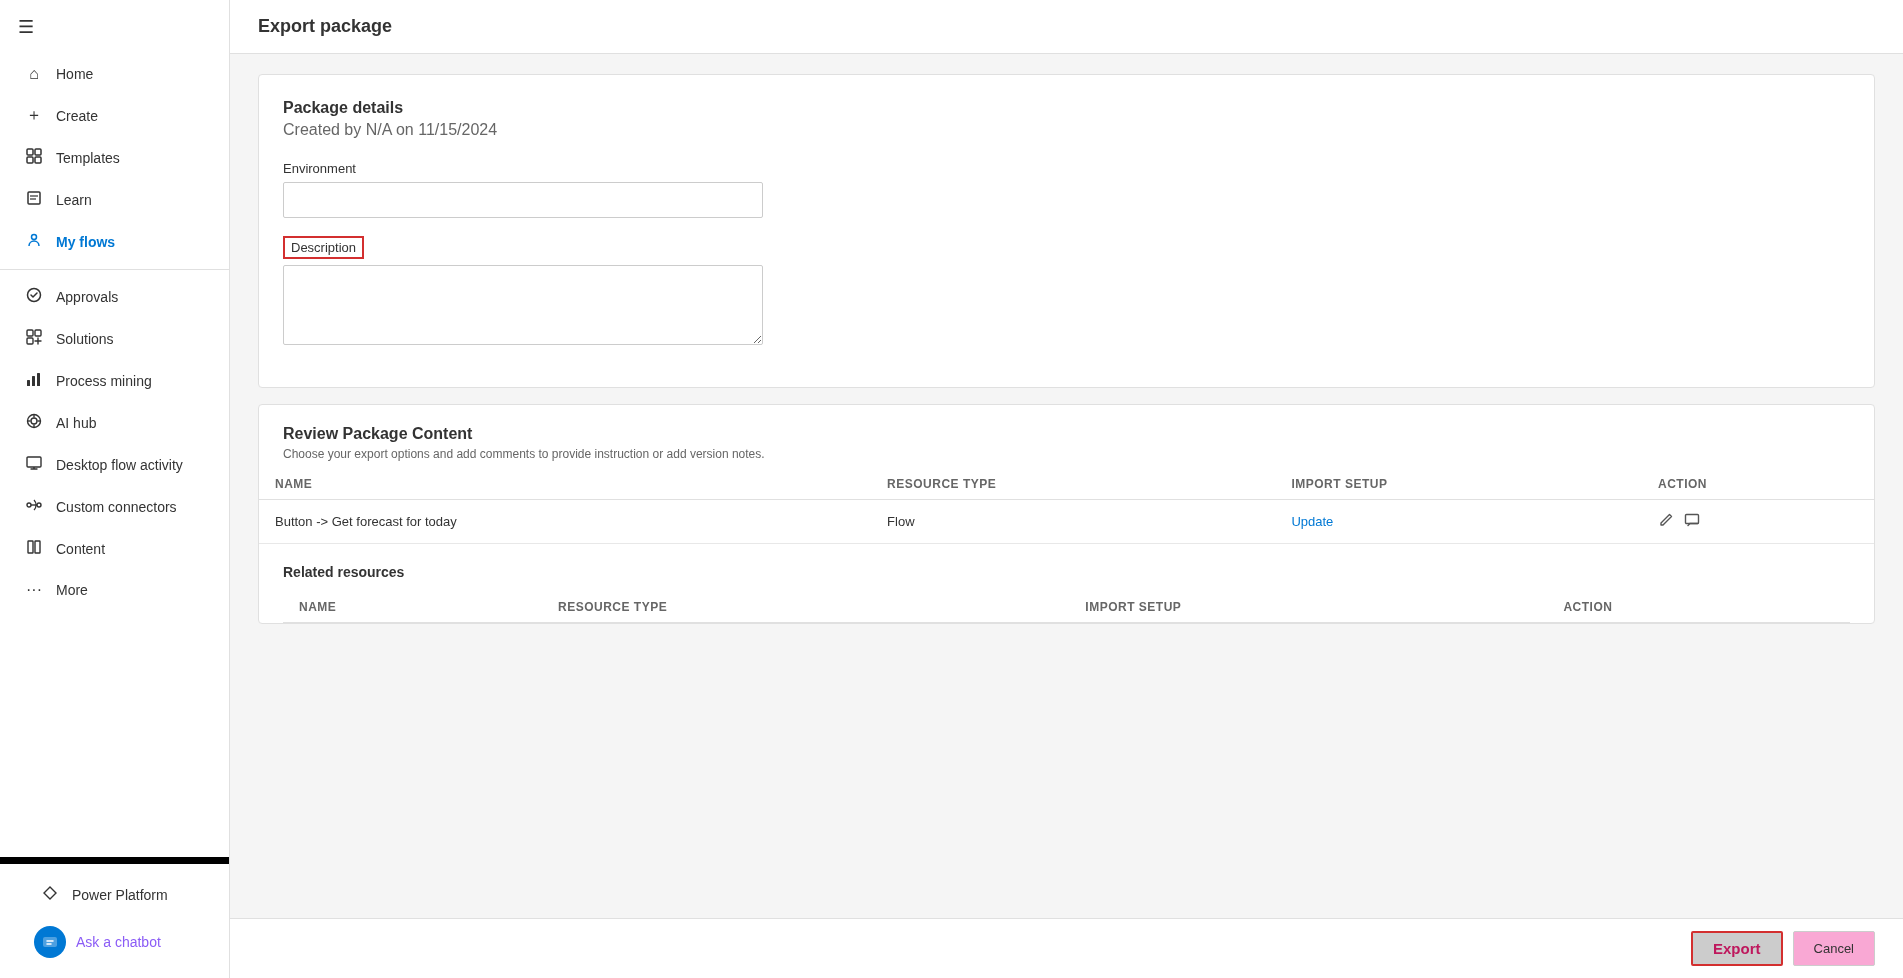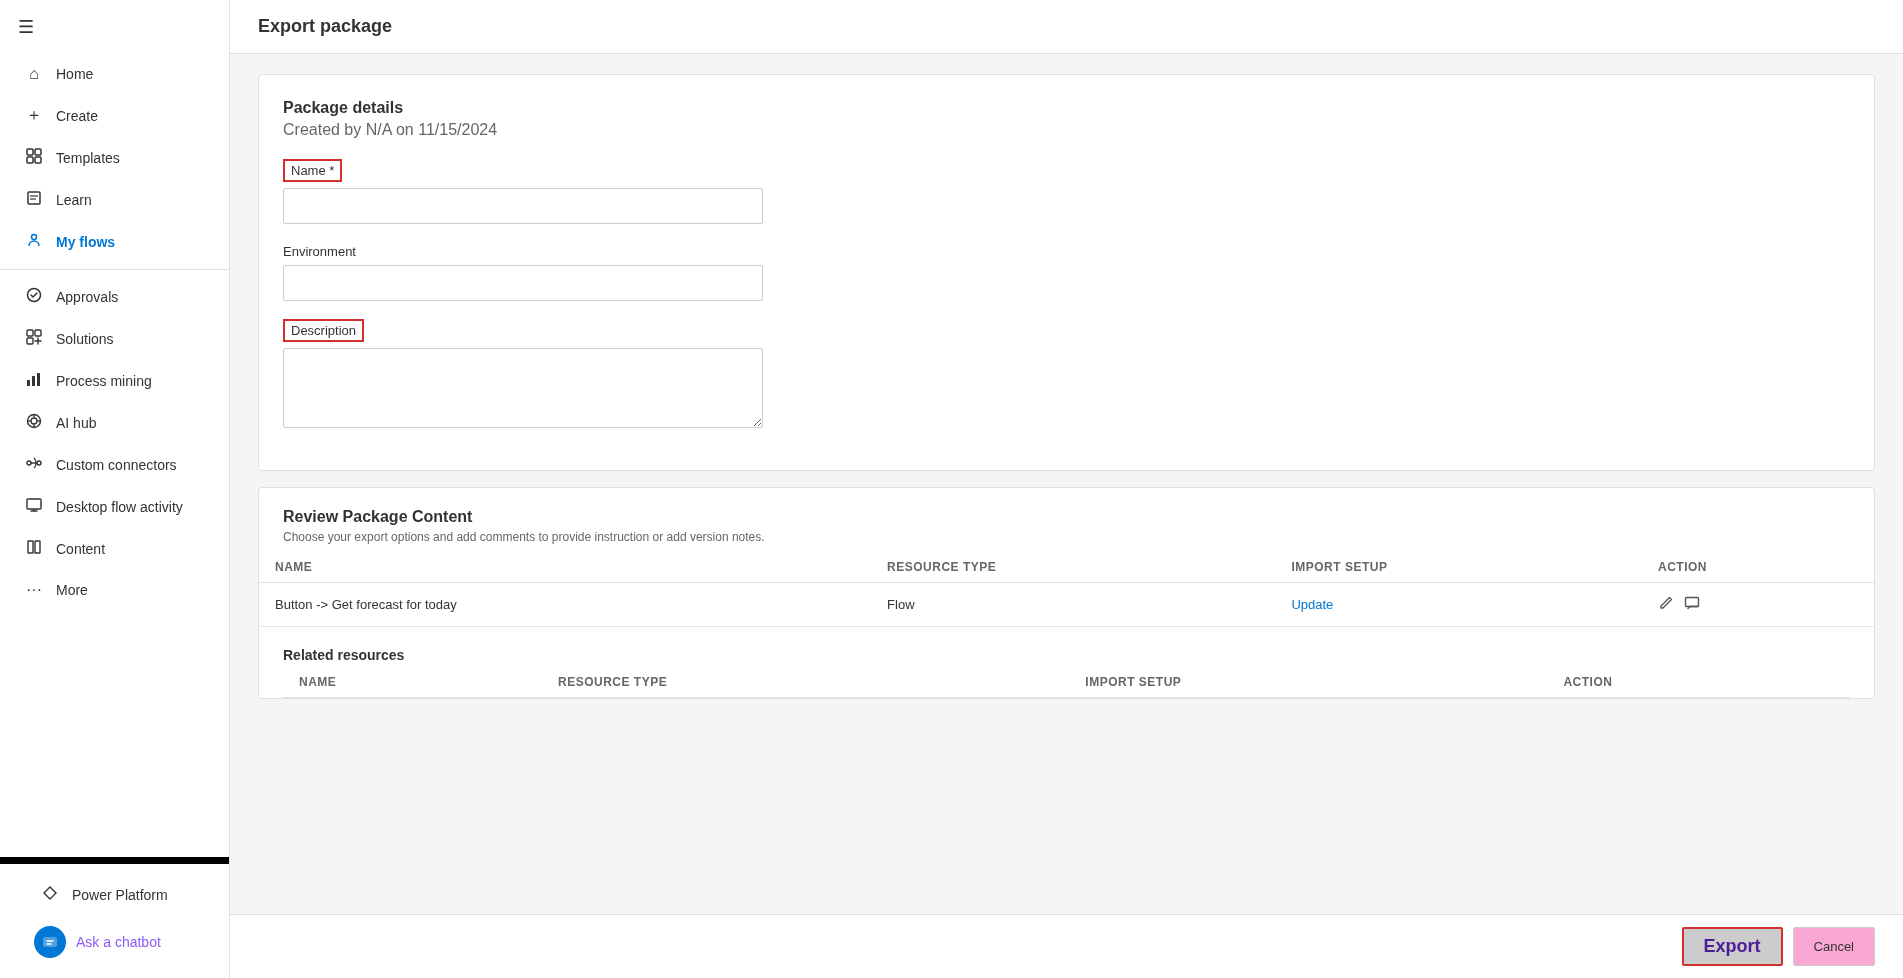--- a/index.html
+++ b/index.html
@@ -177,43 +177,43 @@
     .table .action-icons { display: flex; gap: 10px; align-items: center; }
     .action-icon { font-size: 15px; color: #555; cursor: pointer; }
 
     .related-section {
       padding: 20px 24px 0 24px;
     }
     .related-title {
       font-size: 14px;
       font-weight: 600;
       color: #333;
-      margin-bottom: 4px;
+      margin-bottom: 12px;
     }
 
     
     .footer-bar {
       position: fixed;
       bottom: 0;
       right: 0;
       width: calc(100% - 230px);
       background: #fff;
       border-top: 1px solid #e0e0e0;
       padding: 12px 28px;
       display: flex;
       justify-content: flex-end;
       gap: 10px;
       z-index: 100;
     }
     .btn-export {
       background: #ccc;
-      color: #4c1d95;
+      color: #be185d;
       border: 2px solid #d32f2f;
       padding: 7px 20px;
-      font-size: 18px;
+      font-size: 15px;
       font-weight: 600;
       cursor: pointer;
       border-radius: 2px;
     }
     .btn-cancel {
       background: #f9a8d4;
       color: #333;
       border: 1px solid #ccc;
       padding: 7px 20px;
       font-size: 13px;
@@ -309,37 +309,37 @@
           <line x1="8" y1="11.5" x2="8" y2="14.5" stroke="#333" stroke-width="1.4"></line>
           <line x1="1.5" y1="8" x2="4.5" y2="8" stroke="#333" stroke-width="1.4"></line>
           <line x1="11.5" y1="8" x2="14.5" y2="8" stroke="#333" stroke-width="1.4"></line>
         </svg>
     </span>
     <span>AI hub</span>
   </div>
   <div class="sidebar-item">
     <span class="icon">
       <svg width="16" height="16" viewBox="0 0 16 16" fill="none">
+          <rect x="1" y="2" width="14" height="10" rx="1" stroke="#333" stroke-width="1.4"></rect>
+          <line x1="5" y1="14" x2="11" y2="14" stroke="#333" stroke-width="1.4" stroke-linecap="round"></line>
+          <line x1="8" y1="12" x2="8" y2="14" stroke="#333" stroke-width="1.4"></line>
+        </svg>
+    </span>
+    <span>Desktop flow activity</span>
+  </div>
+  <div class="sidebar-item">
+    <span class="icon">
+      <svg width="16" height="16" viewBox="0 0 16 16" fill="none">
           <circle cx="3" cy="8" r="2" stroke="#333" stroke-width="1.4"></circle>
           <circle cx="13" cy="8" r="2" stroke="#333" stroke-width="1.4"></circle>
           <path d="M5 8h6" stroke="#333" stroke-width="1.4"></path>
           <path d="M8 3c0 0 2 2 2 5s-2 5-2 5" stroke="#333" stroke-width="1.2"></path>
         </svg>
     </span>
     <span>Custom connectors</span>
-  </div>
-  <div class="sidebar-item">
-    <span class="icon">
-      <svg width="16" height="16" viewBox="0 0 16 16" fill="none">
-          <rect x="1" y="2" width="14" height="10" rx="1" stroke="#333" stroke-width="1.4"></rect>
-          <line x1="5" y1="14" x2="11" y2="14" stroke="#333" stroke-width="1.4" stroke-linecap="round"></line>
-          <line x1="8" y1="12" x2="8" y2="14" stroke="#333" stroke-width="1.4"></line>
-        </svg>
-    </span>
-    <span>Desktop flow activity</span>
   </div>
   <div class="sidebar-item">
     <span class="icon">
       <svg width="16" height="16" viewBox="0 0 16 16" fill="none">
           <rect x="2" y="2" width="5" height="12" rx="0.5" stroke="#333" stroke-width="1.4"></rect>
           <rect x="9" y="2" width="5" height="12" rx="0.5" stroke="#333" stroke-width="1.4"></rect>
         </svg>
     </span>
     <span>Content</span>
   </div>
@@ -373,24 +373,20 @@
   <div class="page-header">
     <h1>Export package</h1>
   </div>
 
   <div class="content-area pb-80">
 
     <div class="card">
       <div class="card-title">Package details</div>
       <div class="card-subtitle">Created by N/A on 11/15/2024</div>
 
-      <div class="field-group">
-        <span class="field-label-box">Name *</span>
-        <input type="text" class="field-input" style="">
-      </div>
 
       <div class="field-group">
         <label class="field-label">Environment</label>
         <input type="text" class="field-input" style="">
       </div>
 
       <div class="field-group">
         <span class="field-label-box">Description</span>
         <textarea class="field-textarea" style=""></textarea>
       </div>

